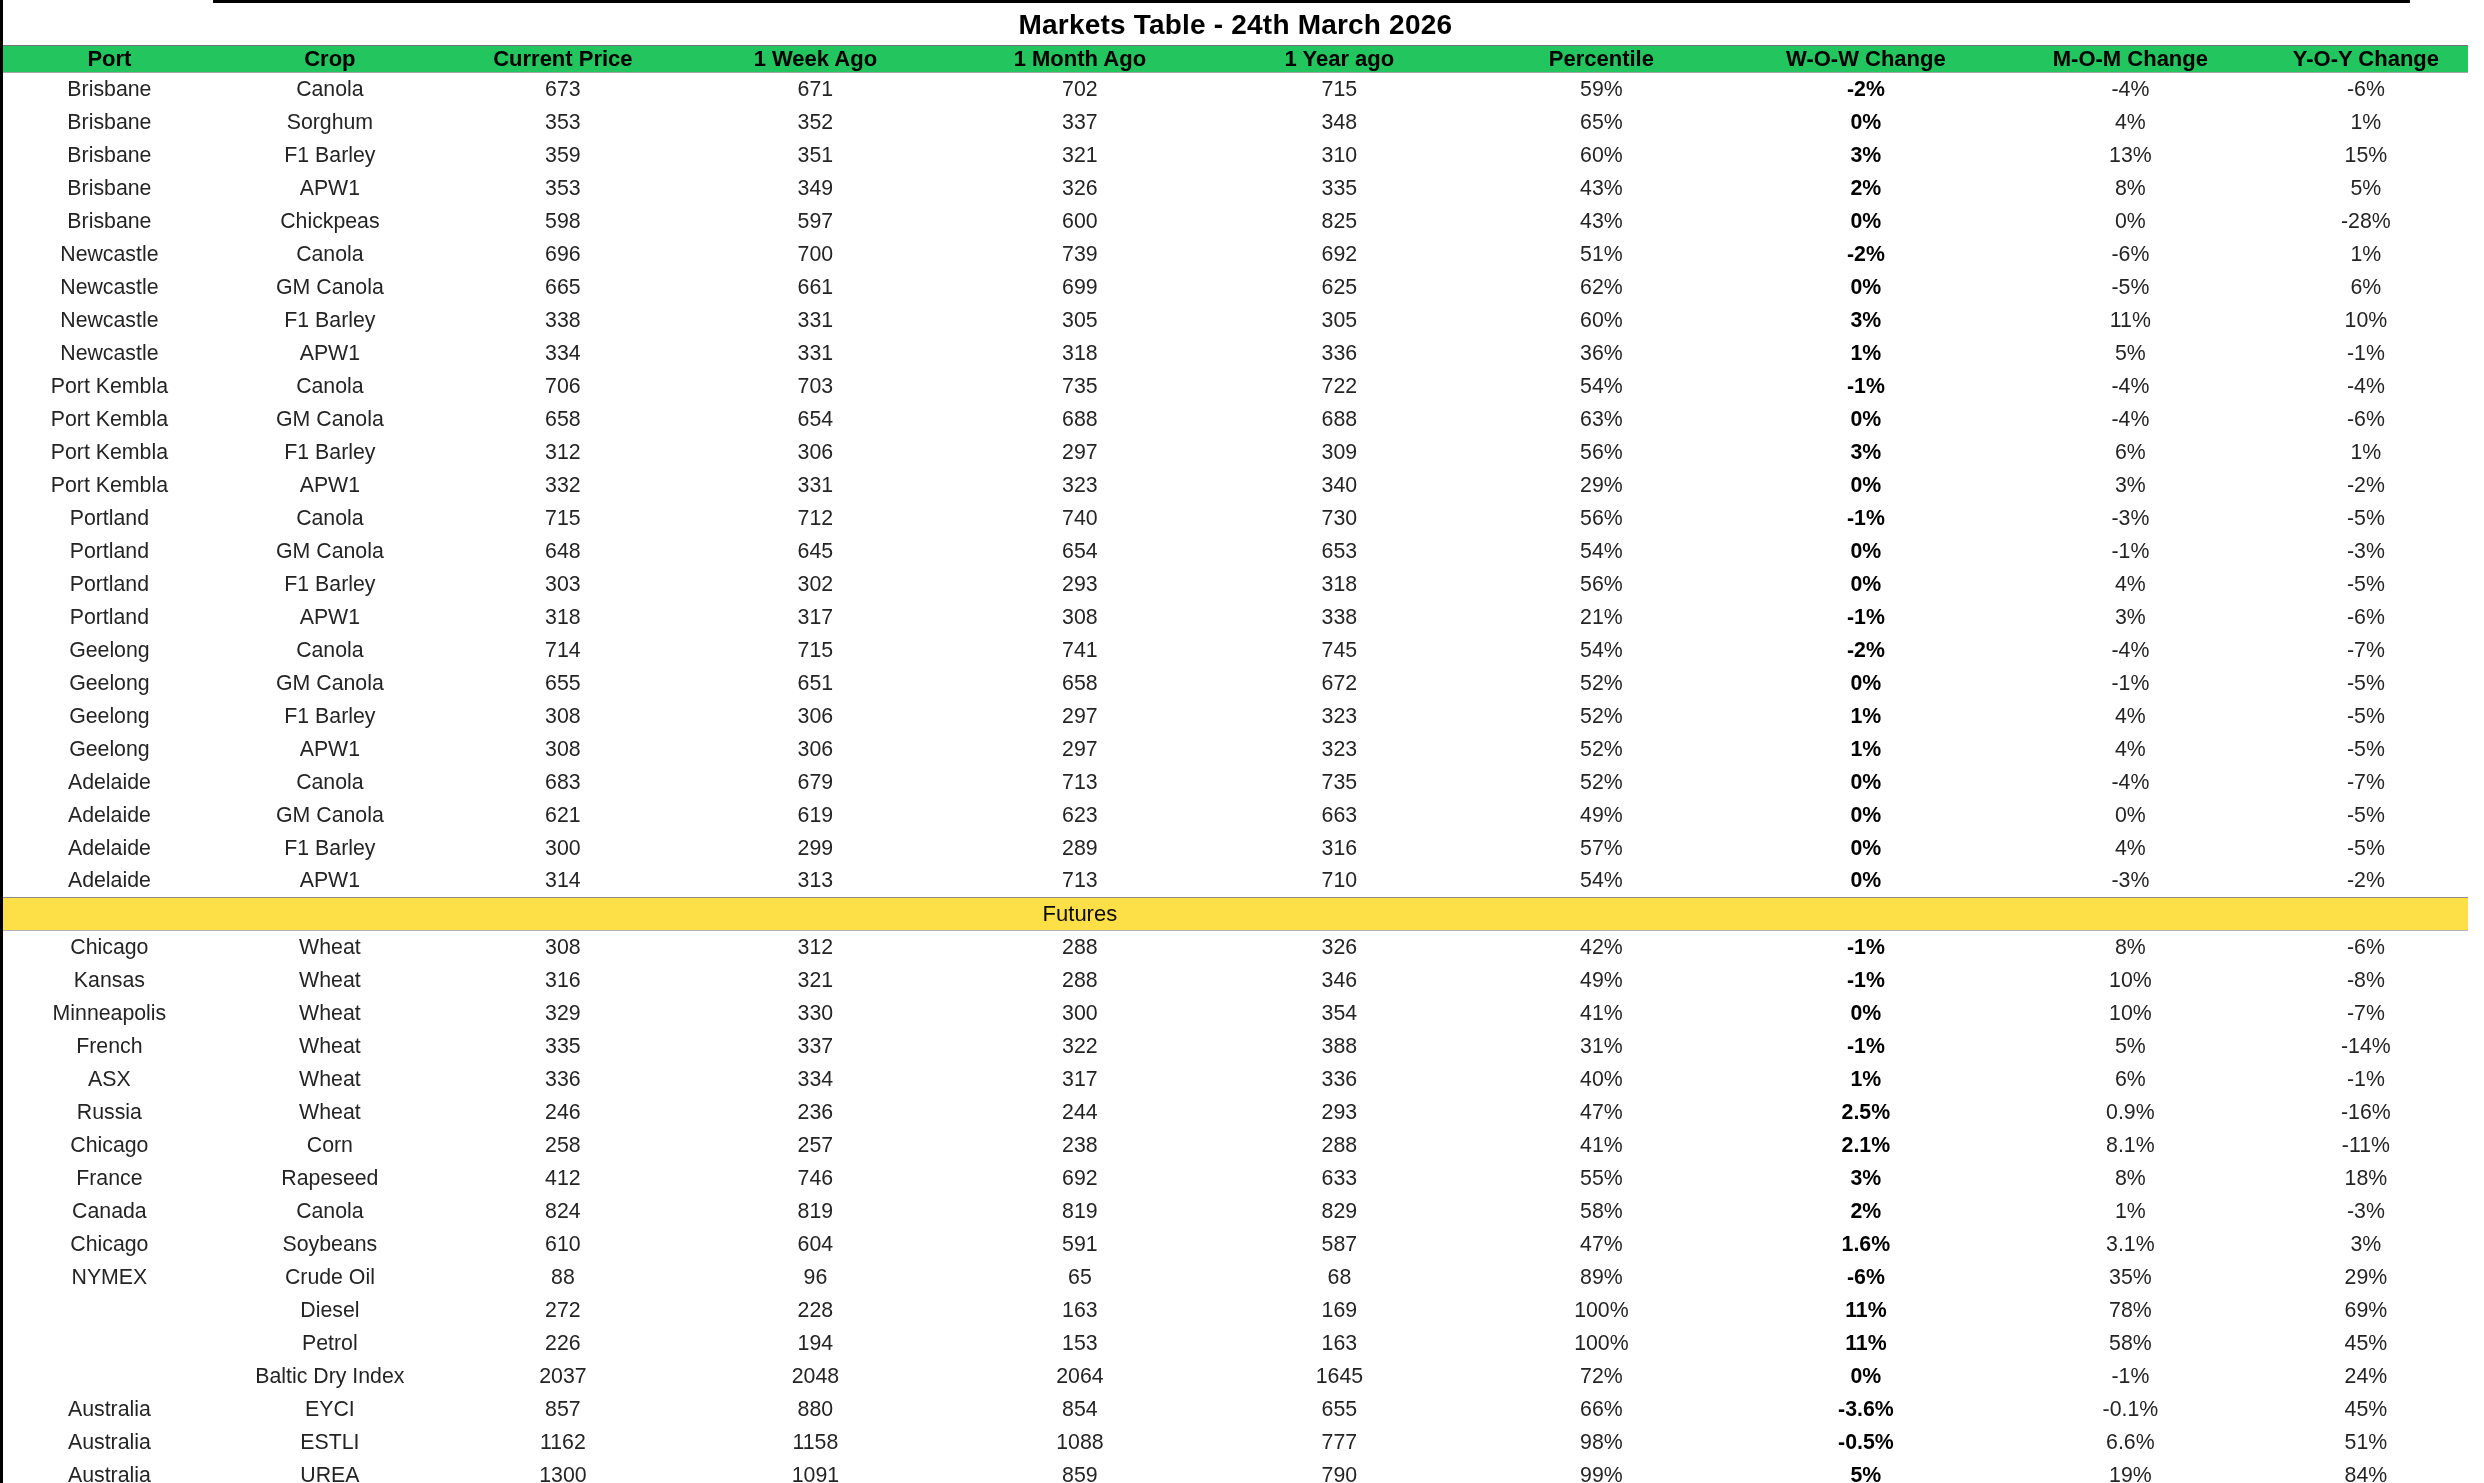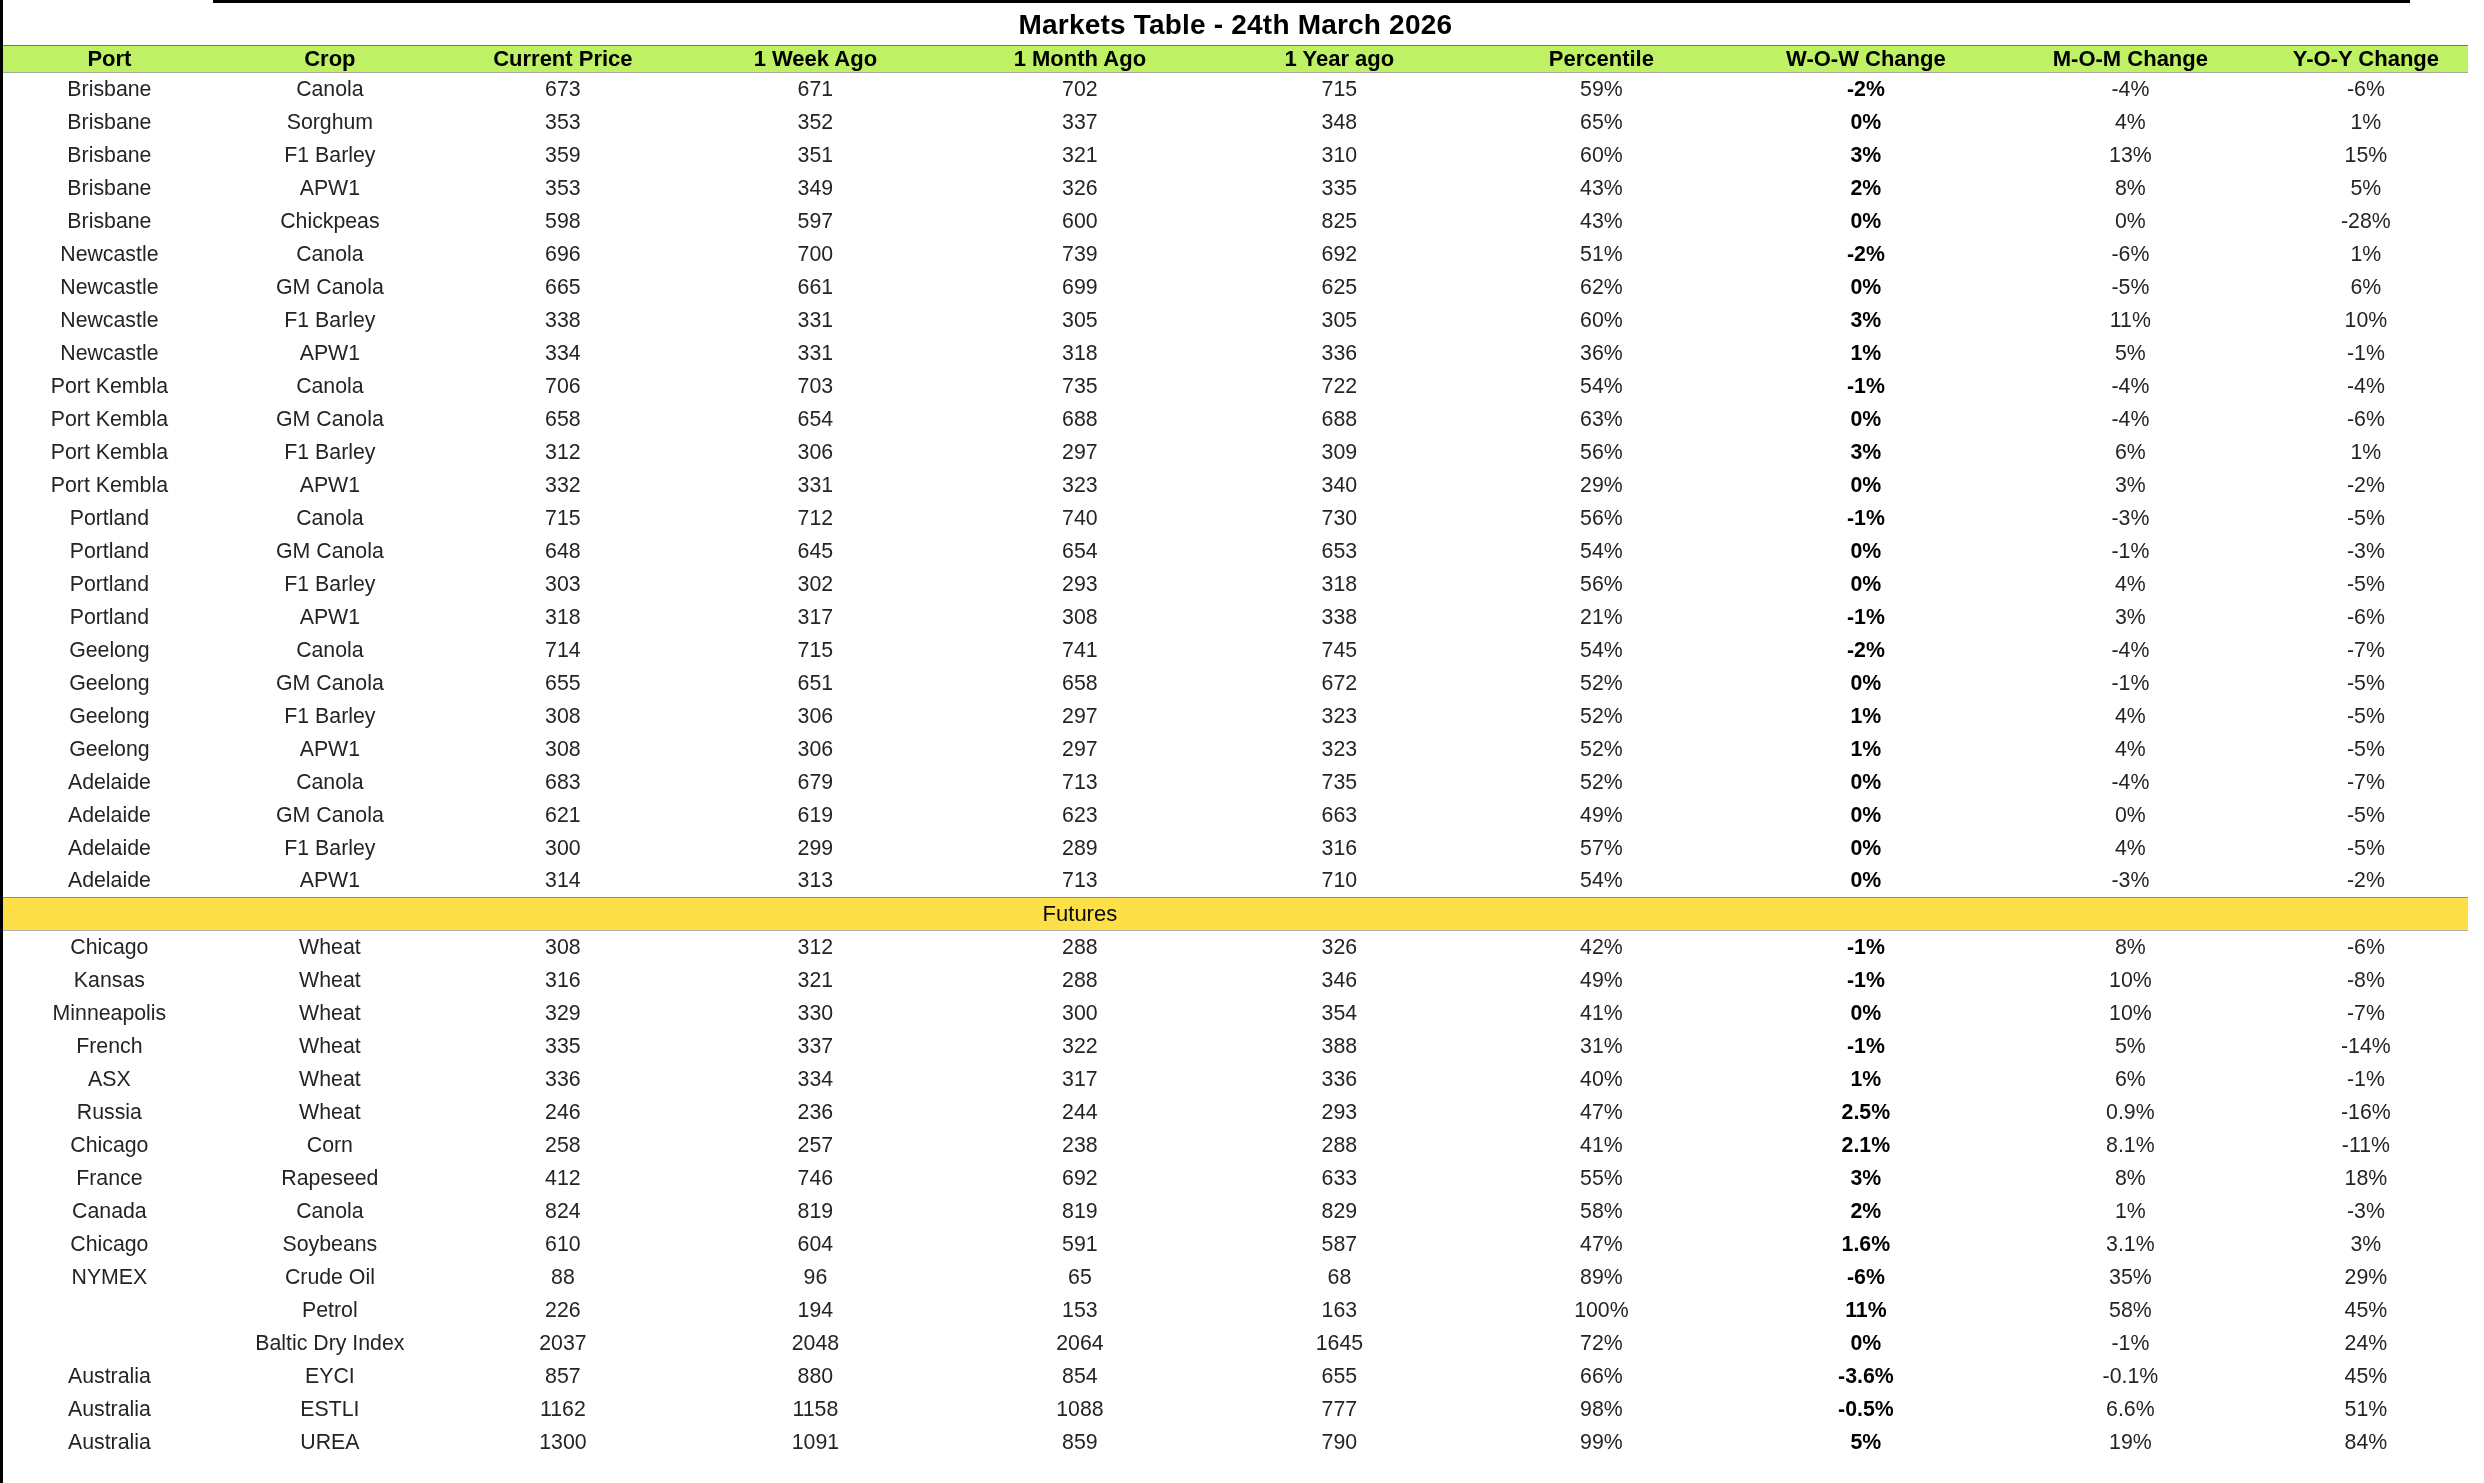--- a/index.html
+++ b/index.html
@@ -54,21 +54,21 @@
   }
   th, td {
     padding: 0;
     text-align: center;
     vertical-align: middle;
     white-space: nowrap;
     overflow: hidden;
   }
   thead tr {
     height: 20px;
-    background: #bef264;
+    background: #22c55e;
     border-top: 1px solid rgba(0,0,0,0.55);
     border-bottom: 1px solid rgba(0,0,0,0.35);
   }
   th {
     font-size: 22px;
     font-weight: bold;
     color: #000;
   }
   tbody tr {
     height: 33px;
@@ -570,20 +570,32 @@
           <td>96</td>
           <td>65</td>
           <td>68</td>
           <td>89%</td>
           <td class="bold-col">-6%</td>
           <td>35%</td>
           <td>29%</td>
         </tr>
         <tr>
           <td></td>
+          <td>Diesel</td>
+          <td>272</td>
+          <td>228</td>
+          <td>163</td>
+          <td>169</td>
+          <td>100%</td>
+          <td class="bold-col">11%</td>
+          <td>78%</td>
+          <td>69%</td>
+        </tr>
+        <tr>
+          <td></td>
           <td>Petrol</td>
           <td>226</td>
           <td>194</td>
           <td>153</td>
           <td>163</td>
           <td>100%</td>
           <td class="bold-col">11%</td>
           <td>58%</td>
           <td>45%</td>
         </tr>

